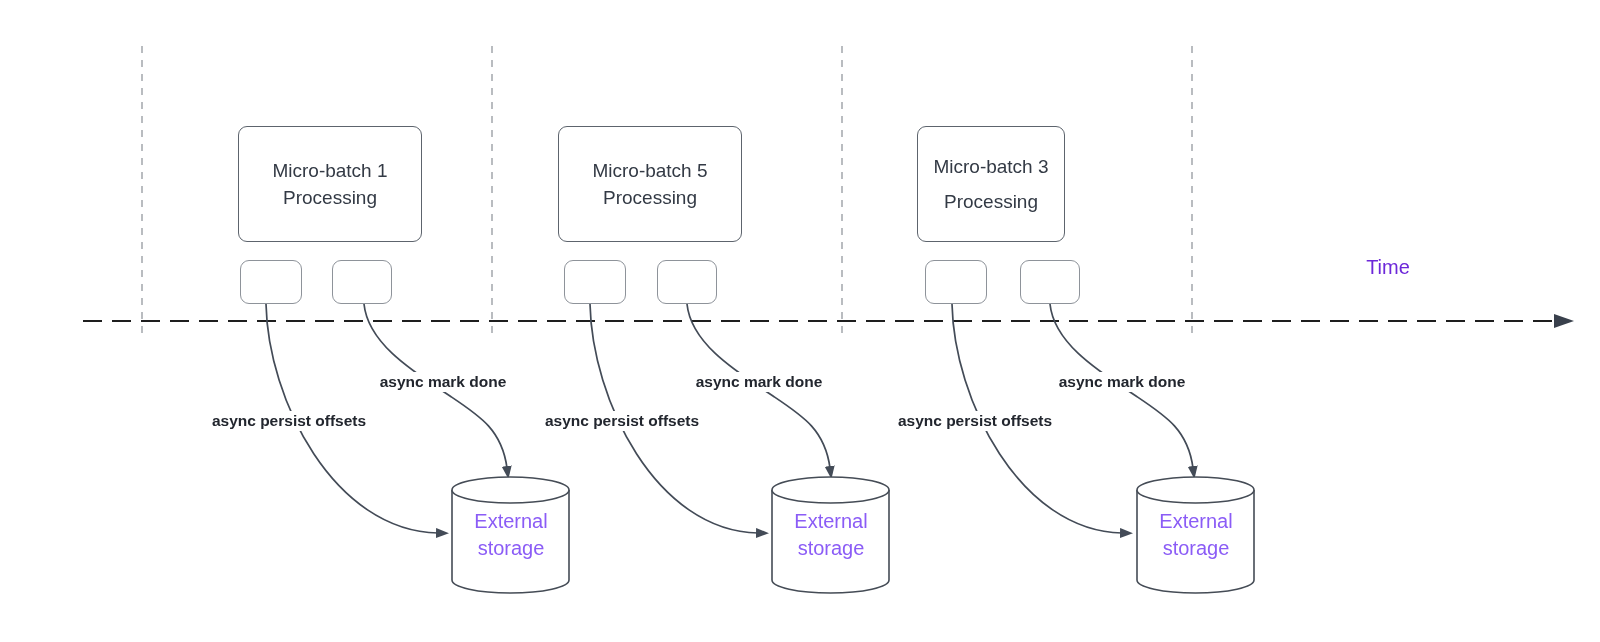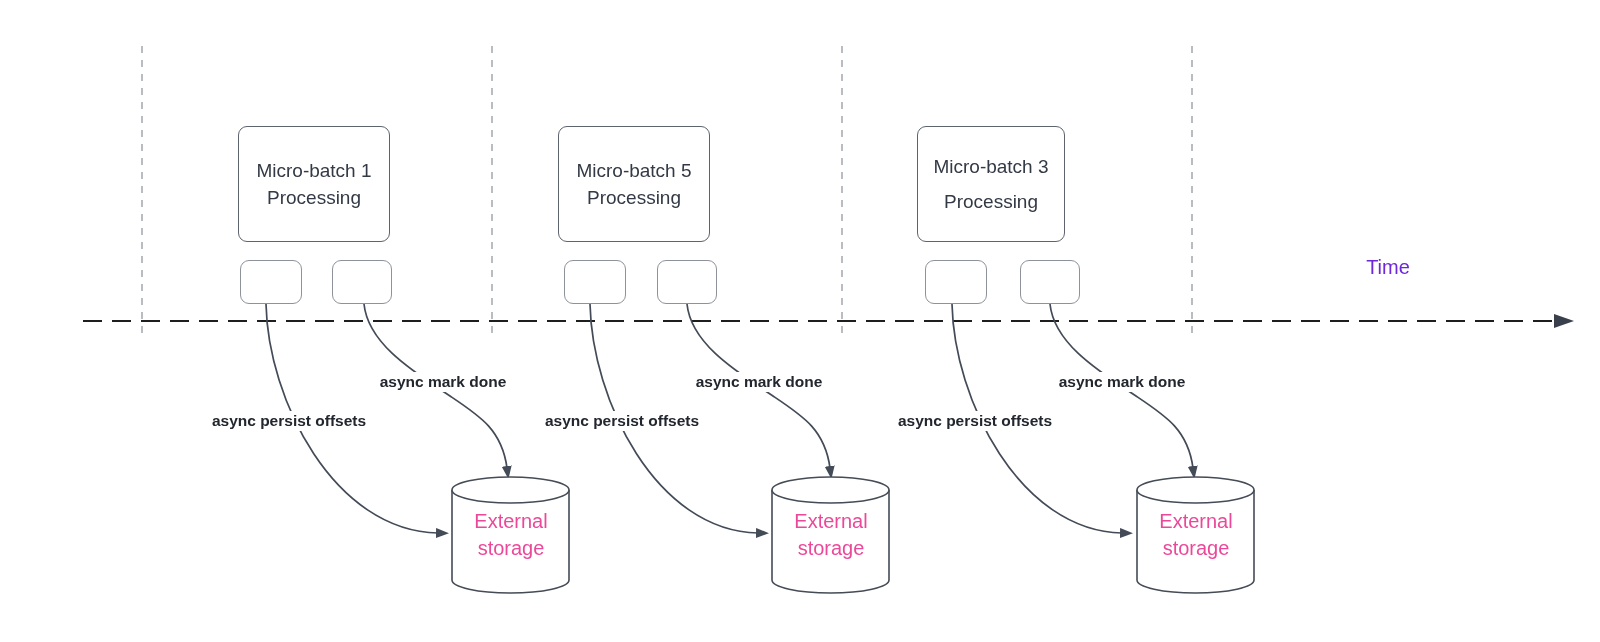--- a/index.html
+++ b/index.html
@@ -2,37 +2,37 @@
 <html><head>
 <meta charset="utf-8">
 <style>
   html,body{margin:0;padding:0;background:#ffffff;}
   #canvas{
     position:relative;width:1600px;height:642px;background:#ffffff;overflow:hidden;
     font-family:"Liberation Sans", sans-serif;
   }
   #wires{position:absolute;left:0;top:0;width:1600px;height:642px;}
   .bigbox{
-    position:absolute;top:126px;width:152px;height:116px;box-sizing:border-box;
+    position:absolute;top:126px;width:184px;height:116px;box-sizing:border-box;
     border:1.6px solid #5d646d;border-radius:9px;background:#ffffff;
     display:flex;flex-direction:column;align-items:center;justify-content:center;
     color:#333a45;font-size:19px;line-height:27px;text-align:center;
   }
   .smallbox{
     position:absolute;top:260px;width:62px;height:44px;box-sizing:border-box;
     border:1.6px solid #8e939a;border-radius:9px;background:#ffffff;
   }
   .arrowlabel{
     position:absolute;transform:translateX(-50%);white-space:nowrap;
     background:#ffffff;padding:1px 3px;
     font-size:15.5px;font-weight:bold;color:#22262e;text-align:right;
   }
   .storagetext{
     position:absolute;top:508px;width:118px;text-align:center;
-    color:#ec4899;font-size:20px;line-height:27px;
+    color:#8b5cf6;font-size:20px;line-height:27px;
   }
   .timelabel{
     position:absolute;top:256px;transform:translateX(-50%);
     color:#6d28d9;font-size:20px;
   }
 </style>
 </head>
 <body>
 
 <div id="canvas">

